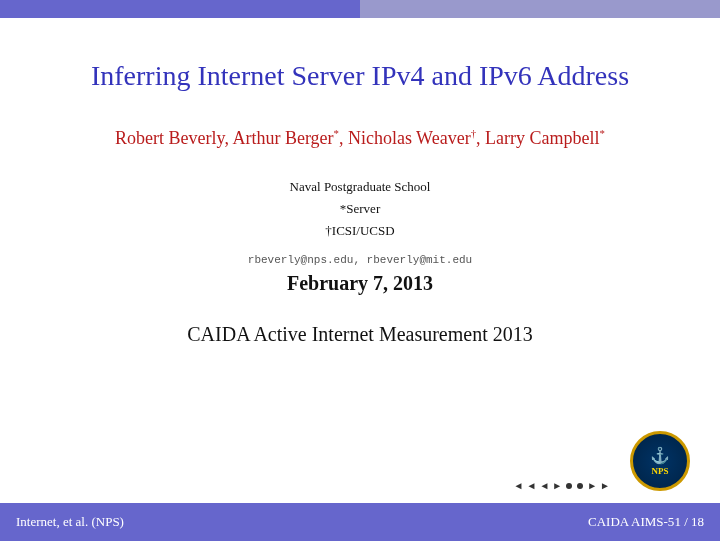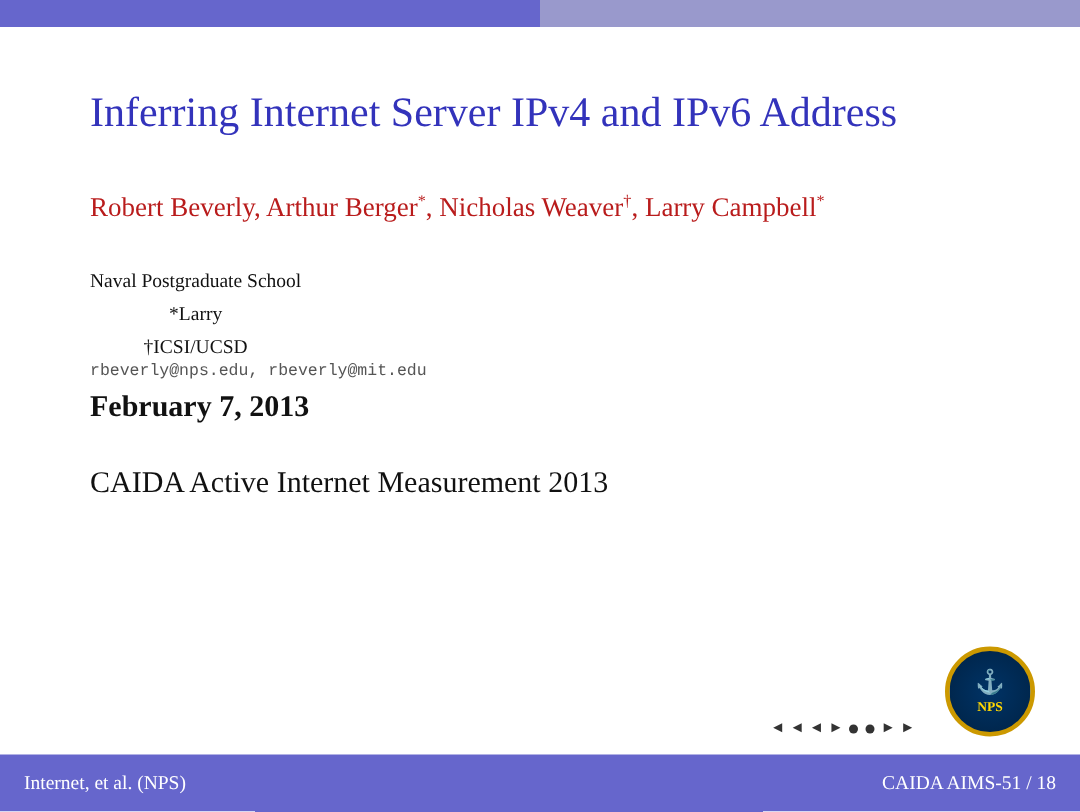--- a/index.html
+++ b/index.html
@@ -26,21 +26,21 @@
     
     .main-content {
       position: absolute;
       top: 18px;
       left: 0;
       right: 0;
       bottom: 38px;
       background: #fff;
       display: flex;
       flex-direction: column;
-      align-items: flex-start;
+      align-items: center;
       justify-content: flex-start;
       padding: 40px 60px 20px 60px;
     }
 
     .title {
       color: #3333bb;
       font-size: 28px;
       font-weight: normal;
       text-align: center;
       line-height: 1.3;
@@ -53,21 +53,21 @@
       text-align: center;
       margin-bottom: 24px;
       line-height: 1.4;
     }
 
     .affiliation {
       color: #111;
       font-size: 13px;
       text-align: center;
       line-height: 1.7;
-      margin-bottom: 0;
+      margin-bottom: 12px;
     }
 
     .emails {
       color: #555;
       font-size: 11px;
       text-align: center;
       margin-bottom: 6px;
       font-family: 'Courier New', monospace;
     }
 
@@ -191,21 +191,21 @@
   <h1 class="title">
     <span>Inferring Internet Server IPv4 and IPv6 Address</span><br>
   </h1>
 
   <div class="authors">
     Robert Beverly, Arthur Berger<sup>*</sup>, Nicholas Weaver<sup>†</sup>, Larry Campbell<sup>*</sup>
   </div>
 
   <div class="affiliation">
     <span>Naval Postgraduate School</span><br>
-    <span>*Larry</span><br>
+    <span>*Server</span><br>
     <span>†ICSI/UCSD</span>
   </div>
 
   <div class="emails">rbeverly@nps.edu, rbeverly@mit.edu</div>
 
   <div class="date">February 7, 2013</div>
 
   <div class="conference">CAIDA Active Internet Measurement 2013</div>
 
 </div>

